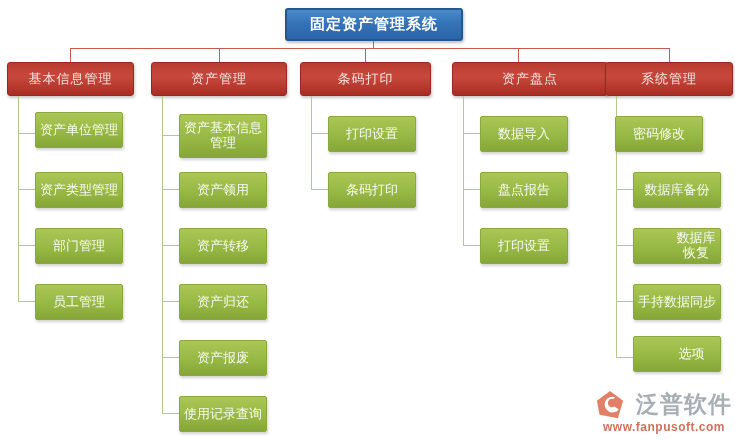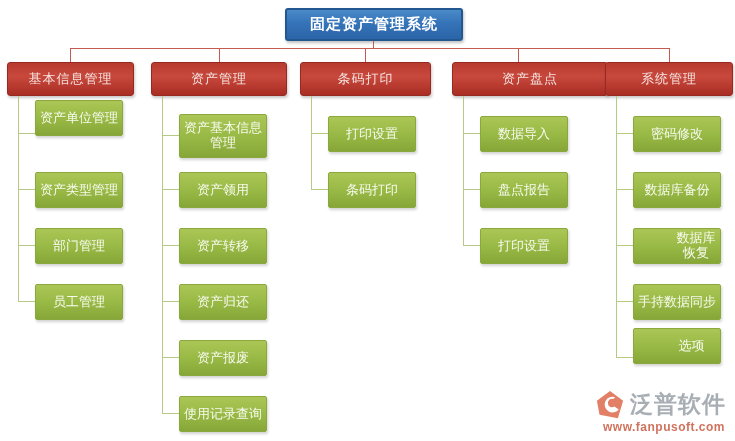--- a/index.html
+++ b/index.html
@@ -30,21 +30,21 @@
   }
   .leaf.tall{height:44px;}
   
   .line{position:absolute;}
   .rline{background:#c45a50;}
   .gline{background:#b6ca88;}
   .h{height:1px;}
   .v{width:1px;}
   
   .watermark{position:absolute;left:596px;top:389px;width:136px;opacity:.85;}
-  .wm-row{display:flex;align-items:center;justify-content:flex-start;gap:6px;}
+  .wm-row{display:flex;align-items:center;justify-content:flex-start;gap:12px;}
   .wm-brand{font-size:23px;font-weight:bold;color:#98a0a8;letter-spacing:1px;white-space:nowrap;}
   .wm-url{font-size:12px;font-weight:bold;color:#c95a41;letter-spacing:.5px;margin-top:0px;text-align:center;white-space:nowrap;}
 </style>
 </head>
 <body>
 
 <div class="canvas">
 
   <div class="node root">固定资产管理系统</div>
 
@@ -55,21 +55,21 @@
   <div class="line rline v" style="left:365px;top:48px;height:14px;"></div>
   <div class="line rline v" style="left:518px;top:48px;height:14px;"></div>
   <div class="line rline v" style="left:669px;top:48px;height:14px;"></div>
 
   <div class="node branch" style="left:7px;width:127px;">基本信息管理</div>
   <div class="line gline v" style="left:18px;top:96px;height:206px;"></div>
   <div class="line gline h" style="left:18px;top:133px;width:17px;"></div>
   <div class="line gline h" style="left:18px;top:189px;width:17px;"></div>
   <div class="line gline h" style="left:18px;top:245px;width:17px;"></div>
   <div class="line gline h" style="left:18px;top:301px;width:17px;"></div>
-  <div class="node leaf" style="left:35px;top:100px;">资产单位管理</div>
+  <div class="node leaf" style="left:35px;top:112px;">资产单位管理</div>
   <div class="node leaf" style="left:35px;top:172px;">资产类型管理</div>
   <div class="node leaf" style="left:35px;top:284px;">员工管理</div>
   <div class="node leaf" style="left:35px;top:228px;">部门管理</div>
 
   <div class="node branch" style="left:151px;width:136px;">资产管理</div>
   <div class="line gline v" style="left:162px;top:96px;height:318px;"></div>
   <div class="line gline h" style="left:162px;top:135px;width:17px;"></div>
   <div class="line gline h" style="left:162px;top:189px;width:17px;"></div>
   <div class="line gline h" style="left:162px;top:245px;width:17px;"></div>
   <div class="line gline h" style="left:162px;top:301px;width:17px;"></div>
@@ -98,25 +98,25 @@
   <div class="node leaf" style="left:480px;top:172px;">盘点报告</div>
   <div class="node leaf" style="left:480px;top:228px;">打印设置</div>
 
   <div class="node branch" style="left:605px;width:128px;">系统管理</div>
   <div class="line gline v" style="left:616px;top:96px;height:262px;"></div>
   <div class="line gline h" style="left:616px;top:133px;width:17px;"></div>
   <div class="line gline h" style="left:616px;top:189px;width:17px;"></div>
   <div class="line gline h" style="left:616px;top:245px;width:17px;"></div>
   <div class="line gline h" style="left:616px;top:301px;width:17px;"></div>
   <div class="line gline h" style="left:616px;top:357px;width:17px;"></div>
-  <div class="node leaf" style="left:633px;top:116px;">密码修改</div>
+  <div class="node leaf" style="left:615px;top:116px;">密码修改</div>
   <div class="node leaf" style="left:633px;top:172px;">数据库备份</div>
   <div class="node leaf" style="left:633px;top:228px;padding-left:40px;">数据库恢复</div>
   <div class="node leaf" style="left:633px;top:284px;">手持数据同步</div>
-  <div class="node leaf" style="left:633px;top:328px;padding-left:31px;">选项</div>
+  <div class="node leaf" style="left:633px;top:336px;padding-left:31px;">选项</div>
 
   <div class="watermark">
     <div class="wm-row">
       <span style="display:inline-block;width:28px;height:30px;">
         <svg width="28" height="30" viewBox="0 0 32 34">
           <polygon points="16,1 31,12 25,32 4,28 1,12" fill="#dd6a4d"></polygon>
           <path d="M22 8 a9 9 0 1 0 4 14 l -5 -3.2 a4.8 4.8 0 1 1 -1.2 -8.6 z" fill="#ffffff"></path>
         </svg>
       </span>
       <span class="wm-brand">泛普软件</span>

